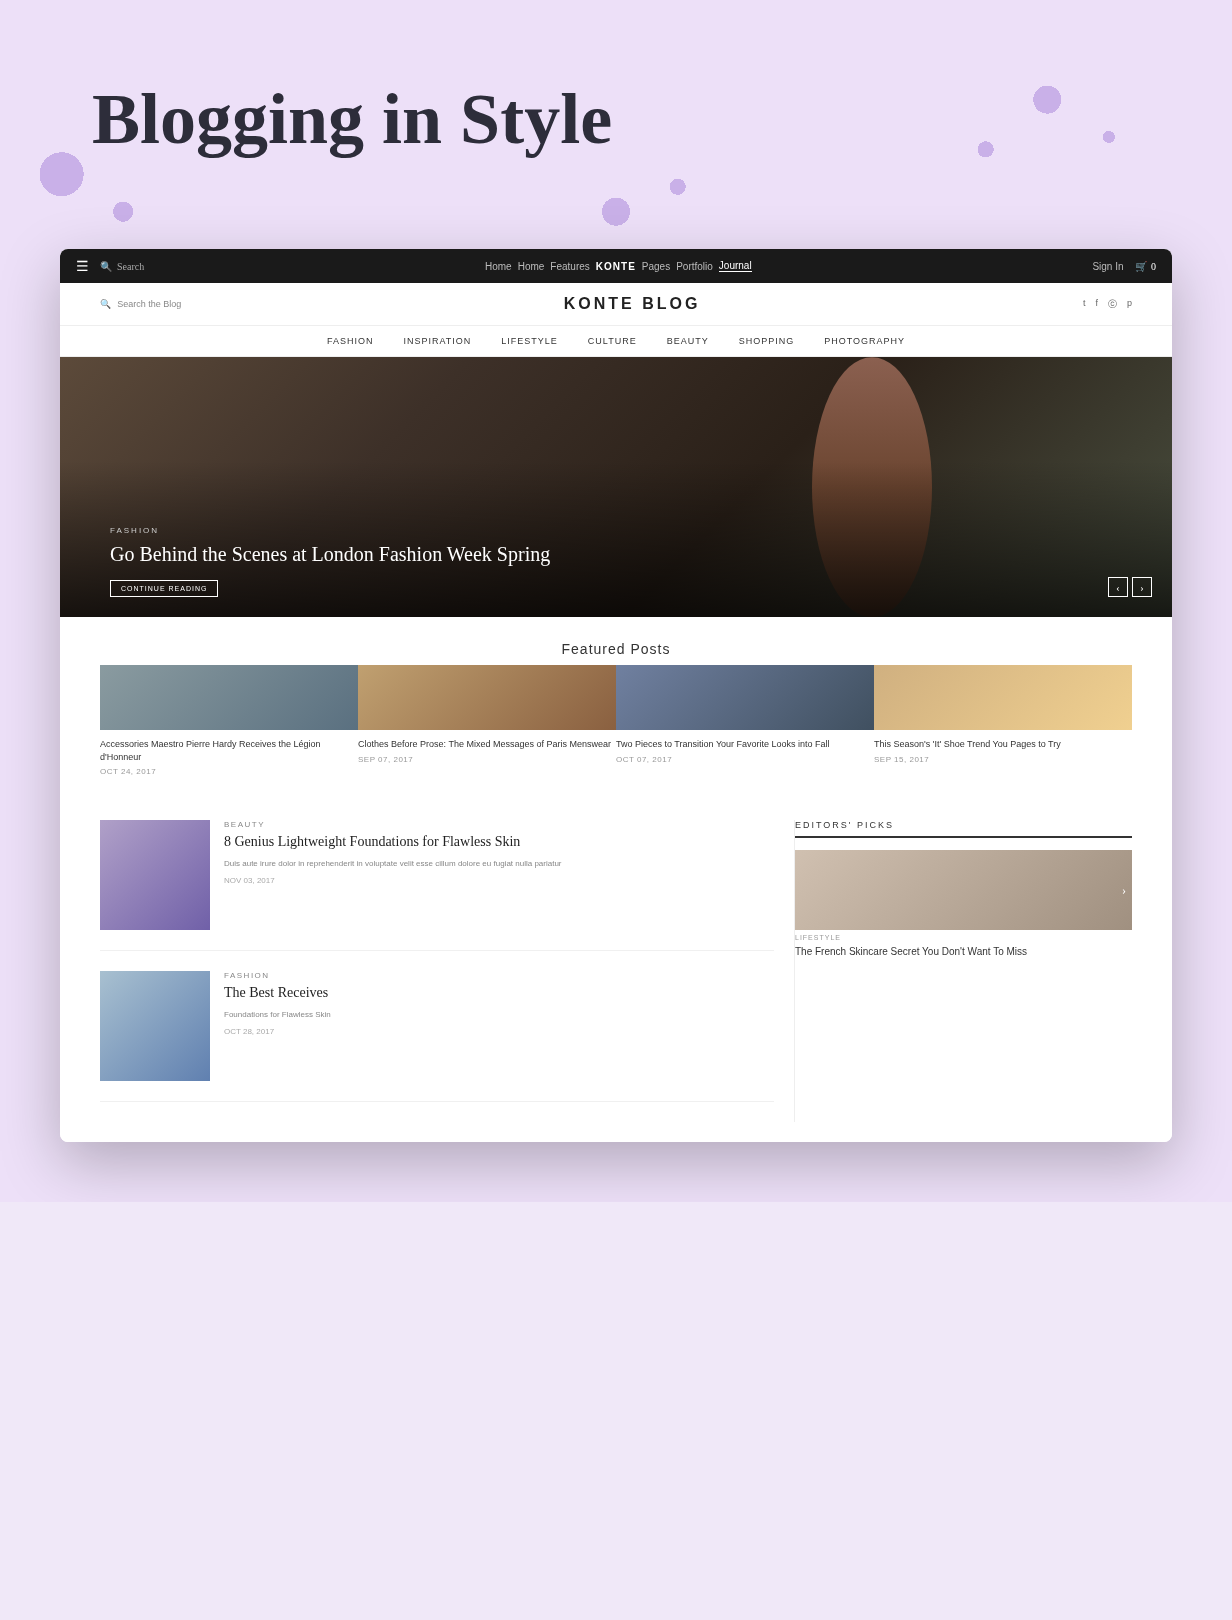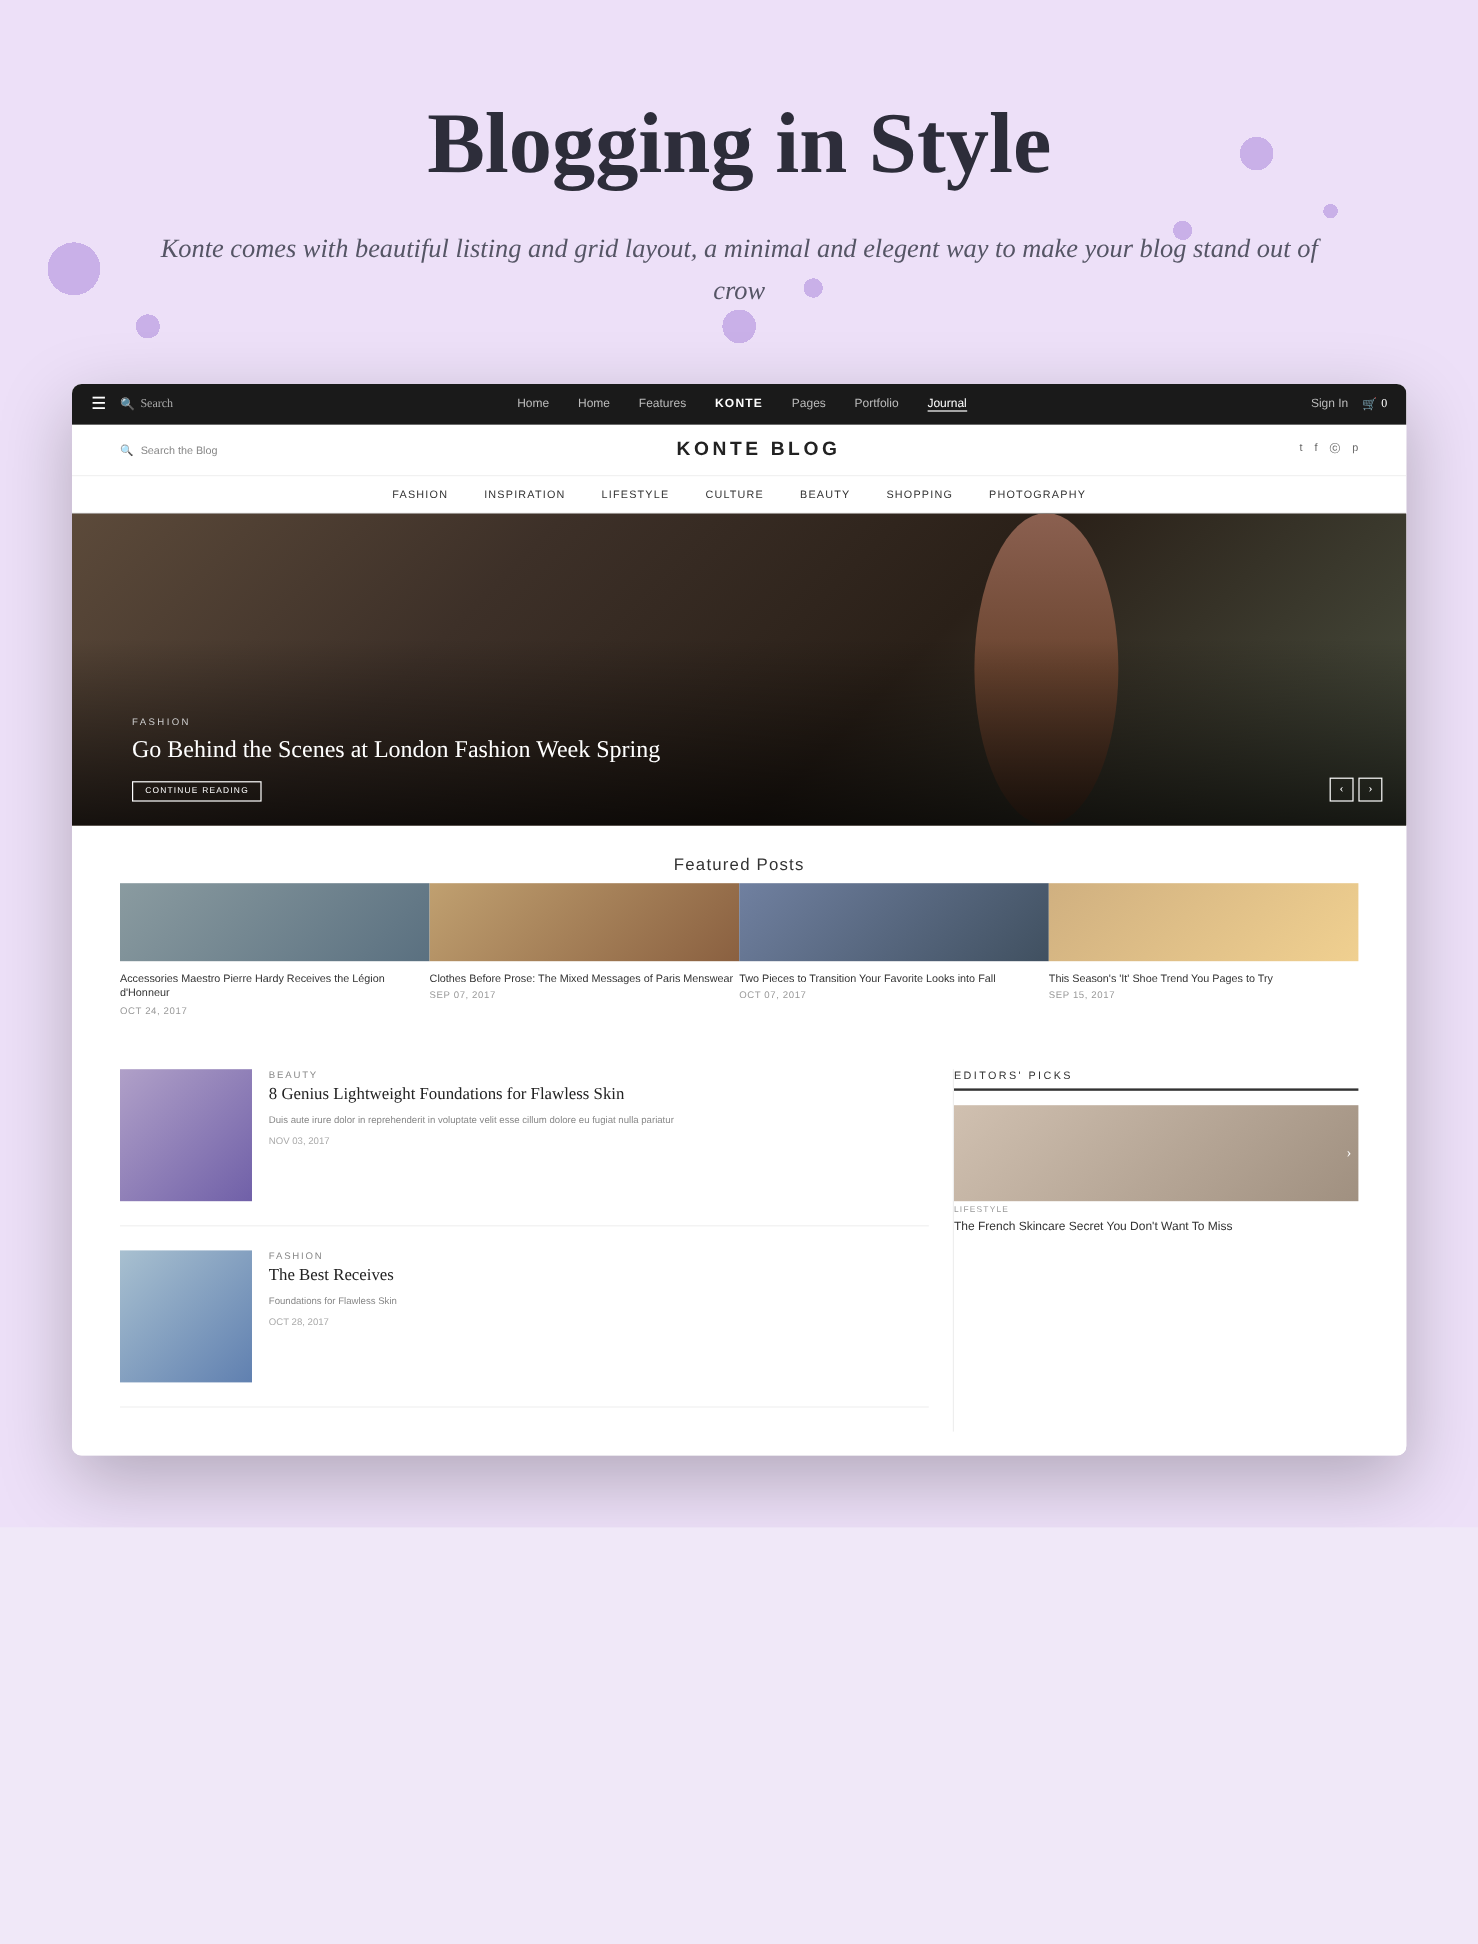--- a/index.html
+++ b/index.html
@@ -8,22 +8,21 @@
     
     .hero-section {
       background: #ede0f8;
       background-image: radial-gradient(circle at 80% 60%, #c9b0e8 8px, transparent 8px),
                         radial-gradient(circle at 85% 40%, #c9b0e8 14px, transparent 14px),
                         radial-gradient(circle at 90% 55%, #c9b0e8 6px, transparent 6px),
                         radial-gradient(circle at 5% 70%, #c9b0e8 22px, transparent 22px),
                         radial-gradient(circle at 10% 85%, #c9b0e8 10px, transparent 10px),
                         radial-gradient(circle at 50% 85%, #c9b0e8 14px, transparent 14px),
                         radial-gradient(circle at 55% 75%, #c9b0e8 8px, transparent 8px);
-      text-align: center;
-      padding: 80px 116px 60px;
+      padding: 80px 92px 60px;
     }
     .hero-title {
       font-size: 72px;
       font-weight: 700;
       color: #2d2d3a;
       font-family: Georgia, serif;
       margin-bottom: 30px;
       line-height: 1.1;
     }
     .hero-subtitle {
@@ -64,21 +63,21 @@
       display: flex;
       align-items: center;
       color: #aaa;
       font-size: 10px;
       gap: 4px;
       margin-right: auto;
       cursor: pointer;
     }
     .nav-links {
       display: flex;
-      gap: 24px;
+      gap: 6px;
       align-items: center;
     }
     .nav-link {
       color: #bbb;
       font-size: 10px;
       font-family: Arial, sans-serif;
       text-decoration: none;
       cursor: pointer;
     }
     .nav-link.active {
@@ -379,21 +378,20 @@
       font-family: Arial, sans-serif;
       color: #333;
       line-height: 1.4;
     }
   </style>
 </head>
 <body>
 
 <div class="hero-section">
   <h1 class="hero-title">Blogging in Style</h1>
-  <p class="hero-subtitle">Konte comes with beautiful listing and grid layout, a minimal and elegent way to make your blog stand out of crow</p>
 </div>
 
 <div class="browser-wrapper">
   <div class="browser-mockup">
 
     <nav class="nav-bar">
       <span class="nav-hamburger">☰</span>
       <div class="nav-search-btn">
         <span>🔍</span>
         <span>Search</span>

